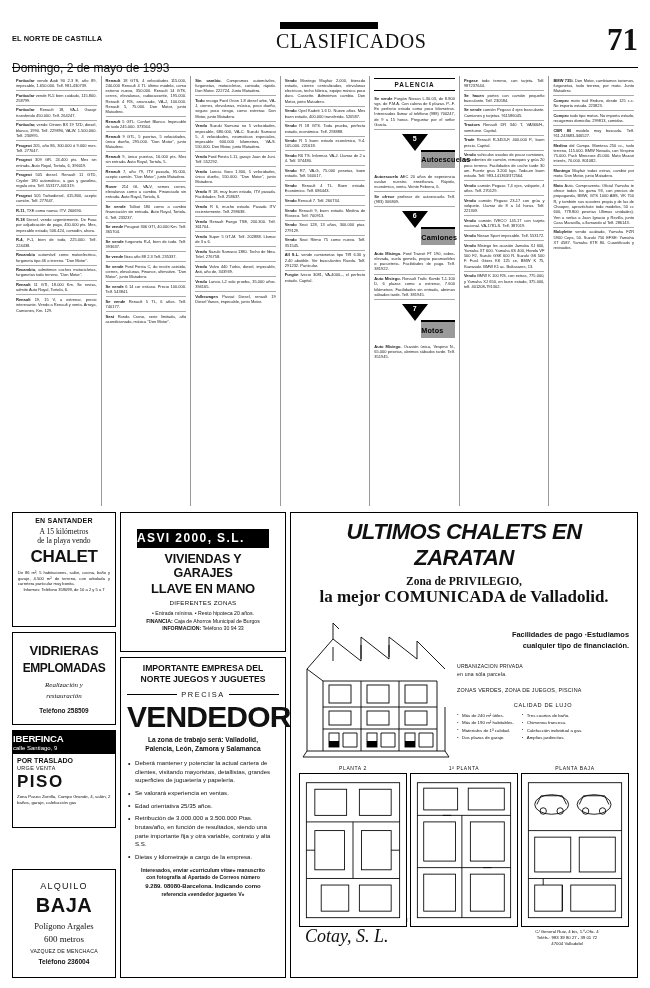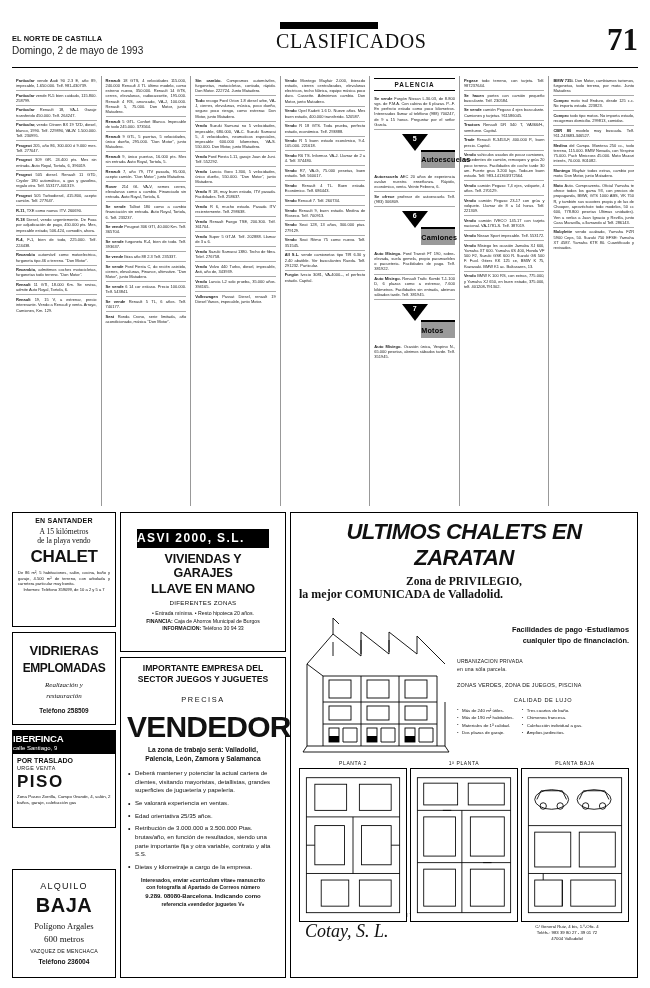--- a/index.html
+++ b/index.html
@@ -9,21 +9,21 @@
     font-family: "Liberation Sans", sans-serif;
     color: #111;
     overflow: hidden;
   }
   #page { position: relative; width: 650px; height: 988px; padding: 0; }
 
   
   .masthead { position: relative; height: 46px; margin: 22px 12px 0 12px; }
   .mh-left { position: absolute; left: 0; top: 12px; }
   .mh-paper { font-size: 7.4px; font-weight: bold; letter-spacing: .1px; }
-  .mh-date  { font-size: 10px; margin-top: 2px; color: #222; }
+  .mh-date  { font-size: 12px; margin-top: 18px; color: #222; }
   .mh-blackbar { position: absolute; left: 268px; top: 0; width: 98px; height: 7px; background: #000; }
   .mh-title { position: absolute; left: 264px; top: 8px; font-family: "Liberation Serif", serif;
               font-size: 20px; letter-spacing: .6px; }
   .mh-page { position: absolute; right: 0; top: 0px; font-family: "Liberation Serif", serif;
              font-size: 31px; font-weight: bold; }
   .mh-rule { position: absolute; left: 0; right: 0; bottom: 0; border-top: 1.6px solid #000; }
 
   
   .cols { margin: 8px 12px 0 12px; display: flex; gap: 0; height: 430px; }
   .col {
@@ -120,41 +120,41 @@
   .ad-asvi .h2 { font-size: 13px; font-weight: bold; letter-spacing: -.2px; margin-top: 1px; }
   .ad-asvi .zonas { font-size: 6.2px; letter-spacing: .3px; margin-top: 3px; }
   .ad-asvi .bul { font-size: 5.2px; margin-top: 4px; }
   .ad-asvi .fin { font-size: 5.2px; margin-top: 2px; }
   .ad-asvi .fin b, .ad-asvi .inf b { font-weight: bold; }
   .ad-asvi .inf { font-size: 5.2px; margin-top: 1px; }
 
   
   .ad-vend { flex: 1; border: 1.4px solid #000; padding: 5px 6px; }
   .ad-vend .h1 { font-size: 8.6px; font-weight: bold; text-align: center; line-height: 1.3; }
-  .ad-vend .precisa-row { display: flex; align-items: center; gap: 4px; margin: 5px 0 3px 0; flex-direction: column; }
+  .ad-vend .precisa-row { display: flex; align-items: center; gap: 4px; margin: 5px 0 3px 0; }
   .ad-vend .precisa-row .ln { flex: 1; border-top: .9px solid #000; }
   .ad-vend .precisa-row span { font-size: 7.4px; letter-spacing: 1.6px; }
   .ad-vend .big { font-size: 30px; font-weight: bold; text-align: center;
                   letter-spacing: -.8px; line-height: 1; margin: 1px 0 4px 0; }
   .ad-vend .zona { font-size: 6.6px; font-weight: bold; text-align: center; line-height: 1.35; }
   .ad-vend ul { list-style: none; margin: 5px 0 0 0; }
   .ad-vend li { font-size: 6.1px; line-height: 1.42; position: relative;
                 padding-left: 8px; margin-bottom: 4px; }
   .ad-vend li::before { content: "\2022"; position: absolute; left: 1px; top: -0.5px; font-size: 7px; }
   .ad-vend .foot { font-size: 5.2px; text-align: center; line-height: 1.5; margin-top: 5px; font-weight: bold; }
   .ad-vend .foot .l3 { font-size: 6px; }
 
   
   .ad-zaratan { border: 1.4px solid #000; height: 100%; position: relative; padding: 6px 8px; overflow: hidden; }
   .zar-title { font-size: 22px; font-weight: bold; font-style: italic; letter-spacing: -.5px;
                text-align: center; }
   .zar-sub1 { font-family: "Liberation Serif", serif; font-weight: bold; font-size: 11.5px;
               text-align: center; margin-top: 4px; }
-  .zar-sub2 { font-family: "Liberation Serif", serif; font-weight: bold; font-size: 12px;
-              }
+  .zar-sub2 { font-family: "Liberation Serif", serif; font-weight: bold; font-size: 17px;
+              text-align: center; }
   .zar-mid { display: flex; margin-top: 4px; }
   .zar-illus { width: 152px; height: 150px; position: relative; }
   .zar-right { flex: 1; padding-left: 6px; }
   .zar-facil { font-size: 7.4px; font-weight: bold; text-align: right; line-height: 1.5; margin-top: 18px; }
   .zar-f2 { font-size: 5.1px; margin-top: 12px; line-height: 1.45; letter-spacing: .2px; }
   .zar-f3 { font-size: 5.4px; margin-top: 9px; letter-spacing: .2px; }
   .zar-f4 { font-size: 5.6px; text-align: center; margin-top: 9px; letter-spacing: .6px; }
   .zar-feats { margin-top: 4px; display: flex; gap: 8px; font-size: 4.4px; line-height: 1.7; }
   .zar-feats ul { list-style: none; }
   .zar-feats li { position: relative; padding-left: 5px; }
@@ -372,21 +372,21 @@
           <div class="inf">
             <b>INFORMACION:</b>
             <span>Teléfono 30 94 33</span>
           </div>
         </div>
       </div>
 
       <div class="ad-vend">
         <div class="h1">
           <div>IMPORTANTE EMPRESA DEL</div>
-          <div>SECTOR JUEGOS Y JUGUETES</div>
+          <div>NORTE JUEGOS Y JUGUETES</div>
         </div>
         <div class="precisa-row">
           <div class="ln"></div>
           <span>PRECISA</span>
           <div class="ln"></div>
         </div>
         <div class="big">VENDEDOR</div>
         <div class="zona">
           <div>La zona de trabajo será: Valladolid,</div>
           <div>Palencia, León, Zamora y Salamanca</div>

